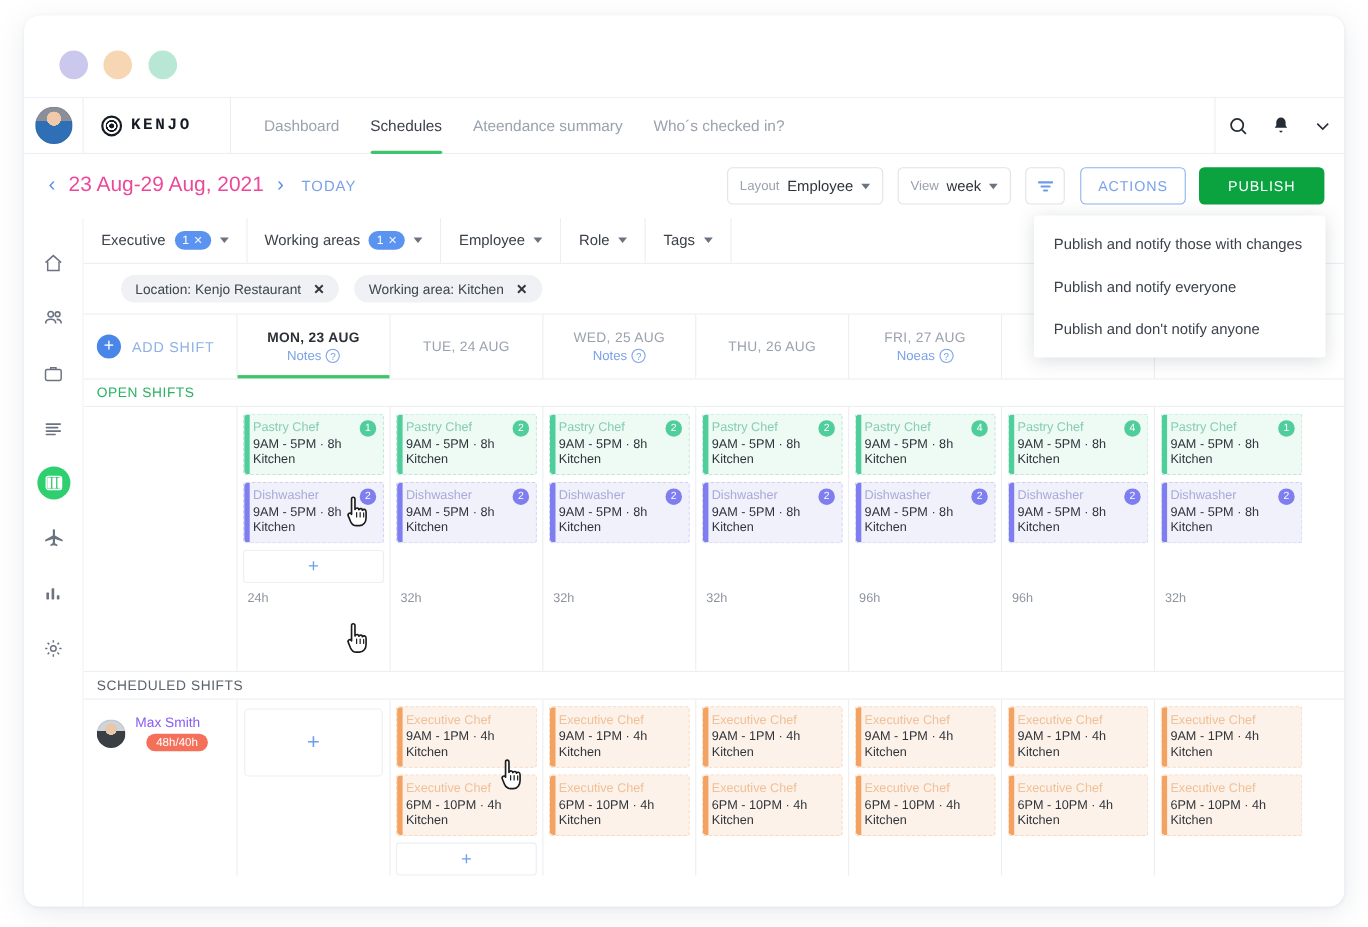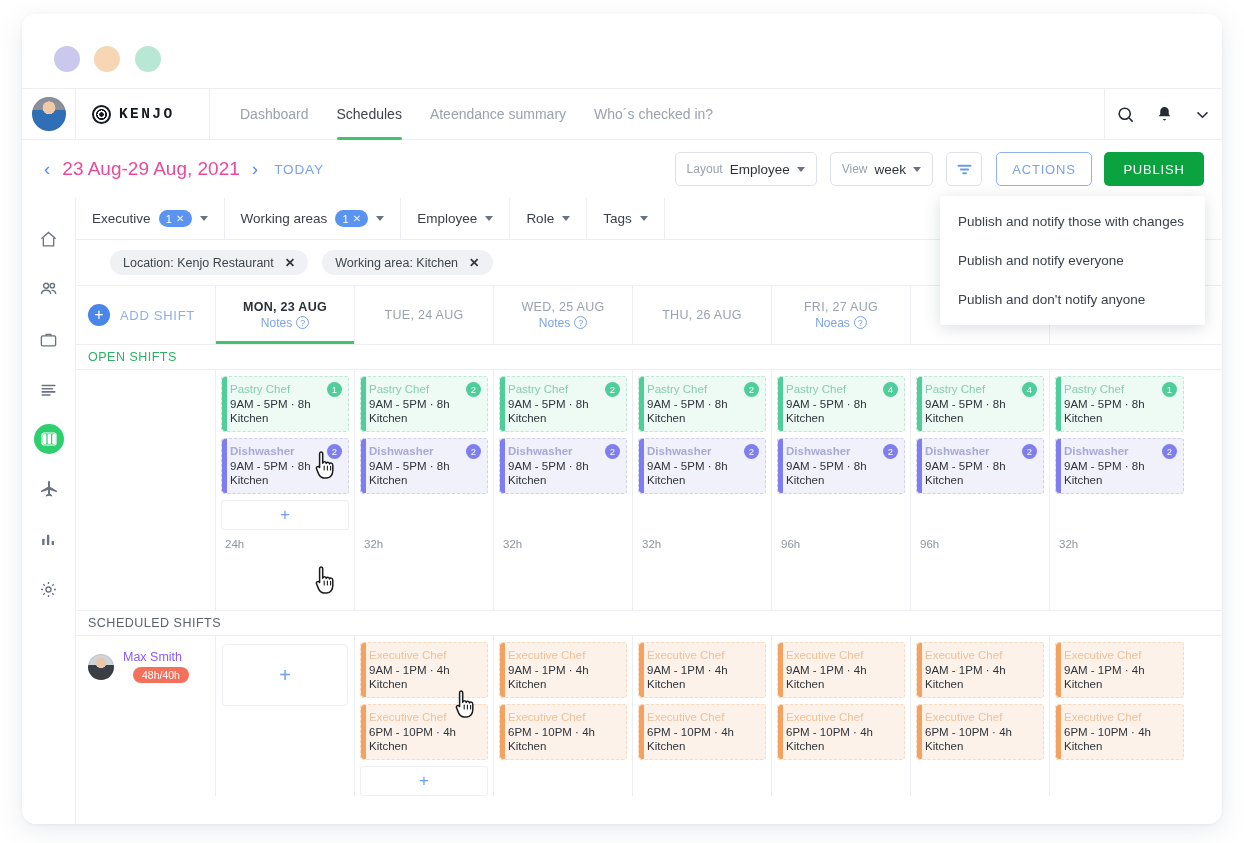--- a/index.html
+++ b/index.html
@@ -66,21 +66,21 @@
     border-radius:5px; height:34px; padding:0 11px; margin-right:13px; background:#fff; cursor:pointer; }
   .sb-label { font-size:12px; color:#9aa2ae; }
   .sb-value { font-size:13.5px; color:#2f343b; }
   .caret { width:0;height:0;border-left:4.5px solid transparent;border-right:4.5px solid transparent;
            border-top:5px solid #6b7280; }
   #filter-btn { width:36px; height:34px; border:1px solid #dfe3e8; border-radius:5px;
     display:flex;align-items:center;justify-content:center;margin-right:14px;background:#fff;cursor:pointer;}
   #actions-btn { width:96px;height:34px;border:1px solid #8fb3ef;border-radius:5px;color:#7ba2e8;
     font-size:13px;letter-spacing:.8px;display:flex;align-items:center;justify-content:center;
     background:#fff;cursor:pointer;margin-right:12px;}
-  #publish-btn { width:100px;height:34px;border-radius:5px;background:#0aa33f;color:#fff;font-size:13px;
+  #publish-btn { width:114px;height:34px;border-radius:5px;background:#0aa33f;color:#fff;font-size:13px;
     letter-spacing:.8px;display:flex;align-items:center;justify-content:center;cursor:pointer;margin-right:18px;}
 
   
   #publish-menu { position:absolute; left:918px; top:182px; width:265px; background:#fff;
     border-radius:3px; box-shadow:0 3px 16px rgba(60,70,90,.18); padding:6px 0; z-index:40; }
   .pm-item { padding:12px 18px; font-size:13.5px; color:#3b424b; cursor:pointer; white-space:nowrap;}
 
   
   #body-split { display:flex; height:626px; }
   #sidebar { width:54px; border-right:1px solid #eceef1; padding-top:26px;
@@ -113,21 +113,21 @@
 
   #dayheader { height:58px; }
   #dayheader .lblcol { display:flex; align-items:center; gap:10px; padding-left:12px; }
   .addshift-plus { width:22px;height:22px;border-radius:50%;background:#4a86e8;color:#fff;
     display:flex;align-items:center;justify-content:center;font-size:16px;line-height:0;}
   .addshift-txt { color:#8fb0e8; font-size:13px; letter-spacing:.7px; }
   .dh { position:relative; height:58px; display:flex; flex-direction:column; align-items:center;
         justify-content:center; gap:2px; border-right:1px solid #eceef1;}
   .dh-date { font-size:12.5px; color:#9aa2ae; letter-spacing:.3px; }
   .dh-date.sel { color:#2c3138; font-weight:700; }
-  .dh-notes { font-size:12px; color:#7ba2e8; display:flex; align-items:flex-start; gap:4px; cursor:pointer;}
+  .dh-notes { font-size:12px; color:#7ba2e8; display:flex; align-items:flex-end; gap:4px; cursor:pointer;}
   .qmark { width:13px;height:13px;border:1px solid #7ba2e8;border-radius:50%;font-size:9px;
            display:flex;align-items:center;justify-content:center;}
   .dh.selected:after { content:""; position:absolute;left:0;right:0;bottom:0;height:3px;background:#3ec46d;}
 
   .section-label { height:26px; display:flex; align-items:center; padding-left:12px;
      font-size:12.5px; letter-spacing:.5px; border-top:1px solid #eceef1; border-bottom:1px solid #eceef1;}
   #open-label { color:#2bb263; background:#fff; }
   #sched-label { color:#5c636d; background:#fff; }
 
   
@@ -136,21 +136,21 @@
            border:1px dashed rgba(120,130,150,.45); cursor:pointer;}
   .shift:before { content:""; position:absolute; left:0; top:0; bottom:0; width:5px; border-radius:3px 0 0 3px;}
   .shift.green { background:#eefaf4; border-color:#bfe6d6; }
   .shift.green:before { background:#4fce9b; }
   .shift.purple { background:#f1f1fc; border-color:#cfd0f2; }
   .shift.purple:before { background:#7e7ef0; }
   .shift.orange { background:#fdf2e9; border-color:#f7d9bd; }
   .shift.orange:before { background:#f4a261; }
   .s-role { font-size:11.5px; margin-bottom:3px; padding-right:20px; }
   .shift.green .s-role { color:#86cdb3; }
-  .shift.purple .s-role { color:#a7a9d8;font-weight:bold; }
+  .shift.purple .s-role { color:#a7a9d8; }
   .shift.orange .s-role { color:#f0c098; }
   .s-time { font-size:11.5px; color:#2f343b; margin-bottom:2px;}
   .s-area { font-size:11.5px; color:#2f343b; }
   .s-badge { position:absolute; right:6px; top:5px; width:15px;height:15px;border-radius:50%;
     color:#fff; font-size:9.5px; display:flex;align-items:center;justify-content:center;}
   .shift.green .s-badge { background:#4fce9b; }
   .shift.purple .s-badge { background:#7e7ef0; }
 
   .addcell { height:30px; margin:6px 5px 0 5px; border:1px solid #eceef1; border-radius:3px;
     display:flex; align-items:center; justify-content:center; color:#6fa0ef; font-size:17px; cursor:pointer;

